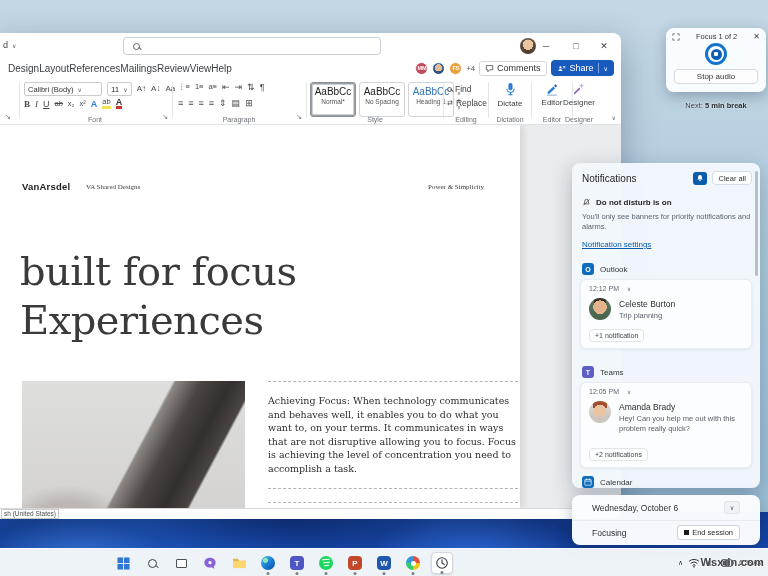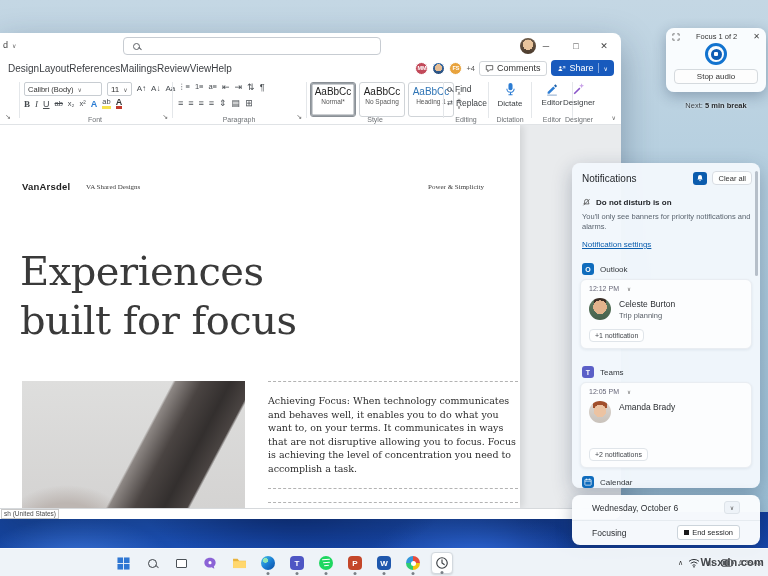--- a/index.html
+++ b/index.html
@@ -320,22 +320,22 @@
     </div>
     <span class="cdn" style="position:absolute;right:5px;bottom:3px">∨</span>
   </div>
 
   <div class="docarea">
     <div class="page">
       <div class="brand">VanArsdel</div>
       <div class="shared">VA Shared Designs</div>
       <div class="tagline">Power &amp; Simplicity</div>
       <div class="bigh">
+        <div>built for focus</div>
         <div>Experiences</div>
-        <div>built for focus</div>
       </div>
       <div class="docimg"></div>
       <div class="rightcol">
         <div class="dash" style="top:0"></div>
         <div class="para">Achieving Focus: When technology communicates and behaves well, it enables you to do what you want to, on your terms. It communicates in ways that are not disruptive allowing you to focus. Focus is achieving the level of concentration you need to accomplish a task.</div>
         <div class="dash" style="top:107px"></div>
         <div class="dash" style="top:121px"></div>
       </div>
     </div>
   </div>
@@ -407,20 +407,21 @@
     <span class="appsq" style="background:#5b5fc7">T</span>
     <span>Teams</span>
   </div>
   <div class="ncard" style="top:219px;height:86px">
     <div class="ntime">
         <span>12:05 PM</span>
         <span class="cdn">∨</span>
       </div>
     <div class="av nav" style="background:radial-gradient(circle at 50% 45%,#ecc3a2 0 38%,transparent 39%),radial-gradient(circle at 50% 16%,#a14f2c 0 34%,transparent 35%),linear-gradient(#ded8d2,#c9c2bb)"></div>
     <div class="nname">Amanda Brady</div>
+    <div class="nmsg" style="width:126px">Hey! Can you help me out with this problem really quick?</div>
     <span class="nchip">+2 notifications</span>
   </div>
 
   <div class="apph" style="top:313px">
     <span class="appsq" style="background:#0f6cbd">
       <svg width="8" height="8" viewBox="0 0 14 14">
           <rect x="1.5" y="2.5" width="11" height="10" rx="1" fill="none" stroke="#fff" stroke-width="1.2"></rect>
           <path d="M1.5 5.5h11M4.5 1v3M9.5 1v3" stroke="#fff" stroke-width="1.2"></path>
         </svg>
     </span>

